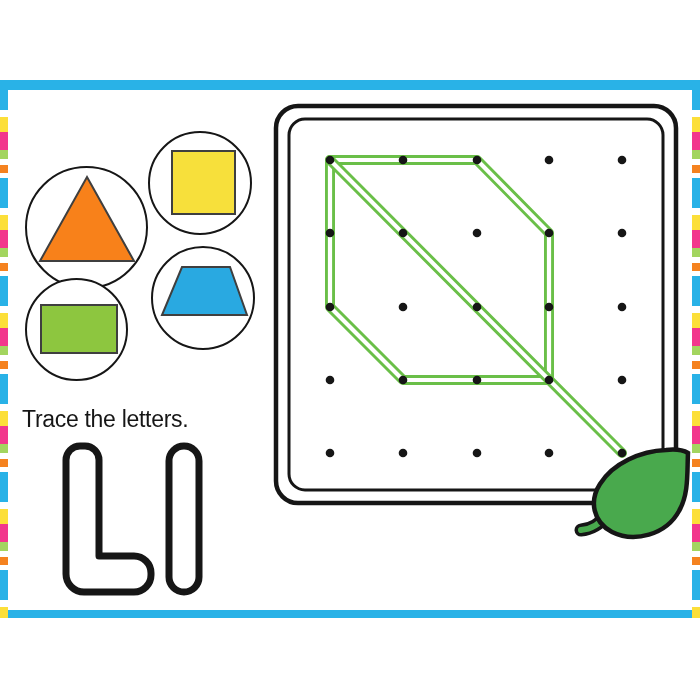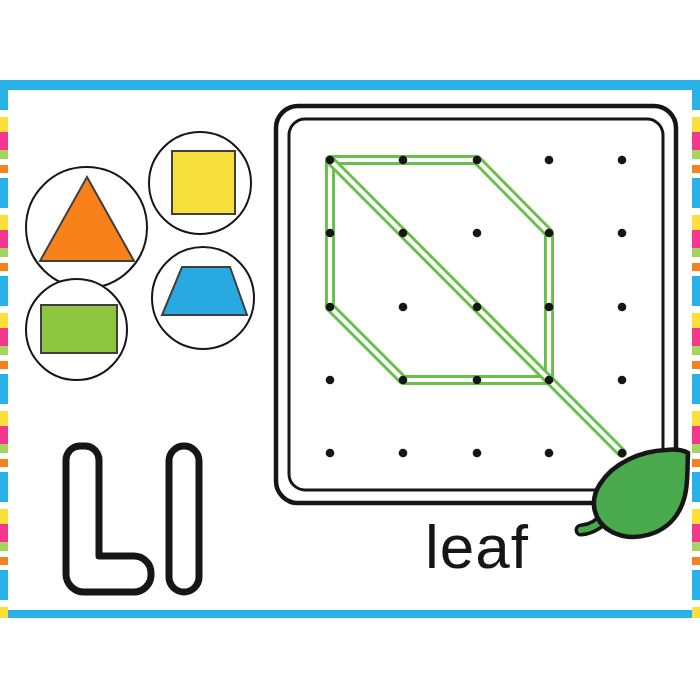--- a/index.html
+++ b/index.html
@@ -147,20 +147,21 @@
       <rect x="16" y="27" width="76" height="48" stroke-width="2" stroke="#3f3f3f" fill="#8dc63f"></rect>
     </svg>
   </div>
 
   <div class="shape-circle circle-trapezoid">
     <svg width="104" height="104" viewBox="0 0 104 104">
       <polygon points="31,21 79,21 96,69 11,69" stroke-width="2" stroke="#3f3f3f" fill="#29a9e1"></polygon>
     </svg>
   </div>
 
+  <div class="instructions trace">Trace the letters.</div>
 
   <svg class="letters-svg" width="150" height="162" viewBox="64 436 150 162">
     <path d="M 70,460 A 14 14 0 0 1 84,446 L 89,446 A 14 14 0 0 1 103,460 L 103,556 L 138,556
              A 17 17 0 0 1 155,573 L 155,575 A 17 17 0 0 1 138,592 L 88,592 A 18 18 0 0 1 70,574 Z" fill="#ffffff" stroke="#161616" stroke-width="7" stroke-linejoin="round"></path>
     <rect x="173" y="446" width="30" height="146" rx="15" fill="#ffffff" stroke="#161616" stroke-width="7"></rect>
   </svg>
 
   <svg class="geoboard-svg" width="435" height="455" viewBox="265 95 435 455">
     <rect x="276" y="106" width="400" height="397" rx="22" fill="#ffffff" stroke="#161616" stroke-width="4.5"></rect>
     <rect x="289" y="119" width="374" height="371" rx="16" fill="none" stroke="#161616" stroke-width="3"></rect>
@@ -201,15 +202,14 @@
         <circle cx="549" cy="380" r="4.3" fill="#161616"></circle>
         <circle cx="622" cy="380" r="4.3" fill="#161616"></circle>
         <circle cx="330" cy="453" r="4.3" fill="#161616"></circle>
         <circle cx="403" cy="453" r="4.3" fill="#161616"></circle>
         <circle cx="477" cy="453" r="4.3" fill="#161616"></circle>
         <circle cx="549" cy="453" r="4.3" fill="#161616"></circle>
         <circle cx="622" cy="453" r="4.3" fill="#161616"></circle>
       </g>
   </svg>
 
-  <div class="word-label">leaf</div>
 
 </div>
 
 </body></html>

